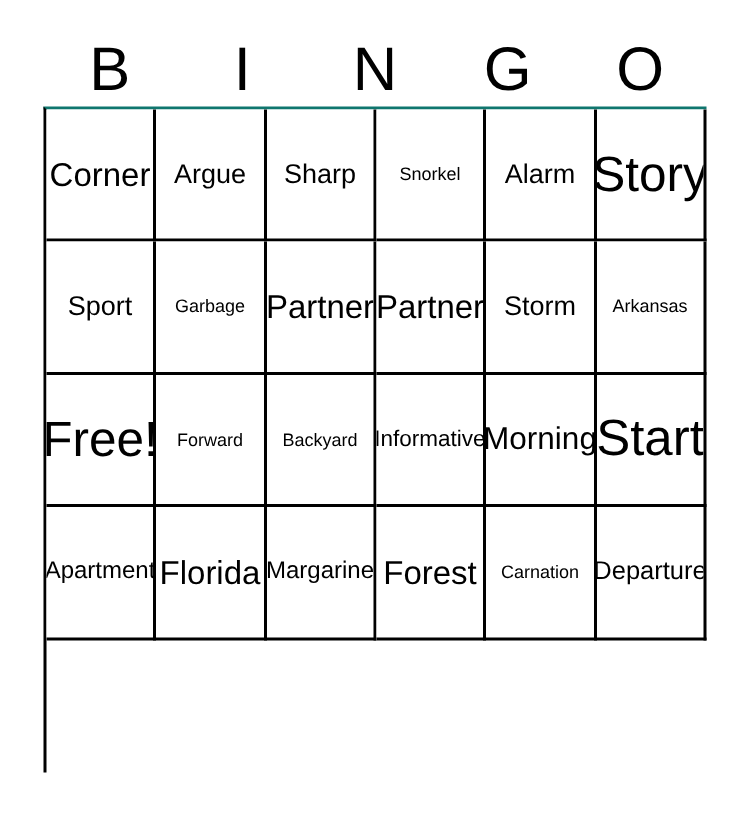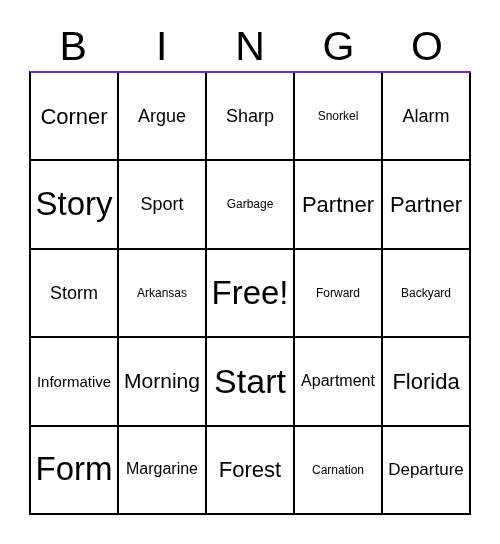--- a/index.html
+++ b/index.html
@@ -48,24 +48,24 @@
   }
 
   
   #grid {
     position: absolute;
     left: 29px;
     top: 71px;
     width: 442px;
     height: 444px;
     box-sizing: border-box;
-    border-top: 2px solid #6d28d9;
+    border-top: 2px solid #0f766e;
     border-left: 2px solid #000000;
     display: grid;
-    grid-template-columns: repeat(5, 1fr);
+    grid-template-columns: repeat(6, 1fr);
     grid-template-rows: repeat(5, 1fr);
   }
   .cell {
     box-sizing: border-box;
     border-right: 2px solid #000000;
     border-bottom: 2px solid #000000;
     display: flex;
     align-items: center;
     justify-content: center;
     overflow: hidden;
@@ -155,23 +155,20 @@
       <div class="cell">
         <span class="cell-text fs-xl">Start</span>
       </div>
       <div class="cell">
         <span class="cell-text fs-xxs">Apartment</span>
       </div>
       <div class="cell">
         <span class="cell-text fs-sm">Florida</span>
       </div>
       <div class="cell">
-        <span class="cell-text fs-xl" style="font-size: 33px;">Form</span>
-      </div>
-      <div class="cell">
         <span class="cell-text fs-xxs">Margarine</span>
       </div>
       <div class="cell">
         <span class="cell-text fs-sm">Forest</span>
       </div>
       <div class="cell">
         <span class="cell-text fs-xs">Carnation</span>
       </div>
       <div class="cell">
         <span class="cell-text fs-xs" style="font-size: 17px;">Departure</span>

